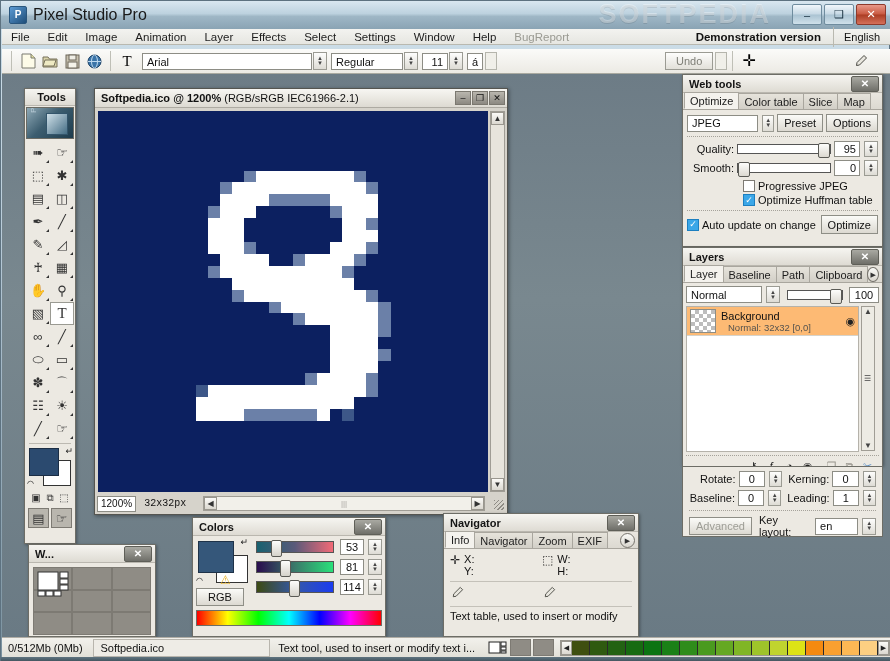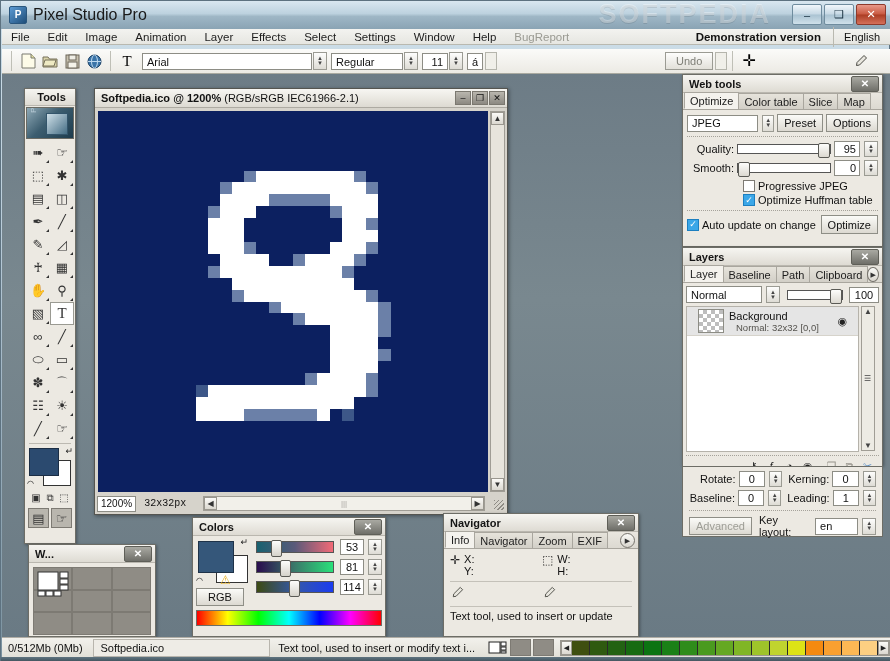--- a/index.html
+++ b/index.html
@@ -195,21 +195,21 @@
   .doc-status{position:absolute;left:2px;bottom:3px;height:15px;display:flex;align-items:center;gap:8px;}
   .doc-zoom{border:1px solid #8d8d85;background:#fff;font-size:10px;padding:0 3px;height:14px;line-height:14px;color:#111;}
   .doc-size{font-size:10px;color:#111;font-family:"Liberation Mono",monospace;}
   .grip{position:absolute;right:3px;bottom:4px;width:10px;height:10px;
     background:repeating-linear-gradient(135deg,#8e8b84 0 1px,transparent 1px 3px);}
 
   
   #webtools{left:681px;top:73px;width:201px;height:173px;}
   
   #layers{left:681px;top:246px;width:201px;height:219px;}
-  .layer-row{display:flex;align-items:center;background:#e5e5e5;border-bottom:1px solid #d6d3cb;height:29px;padding:0 11px;box-sizing:border-box;}
+  .layer-row{display:flex;align-items:center;background:#fdba74;border-bottom:1px solid #d6d3cb;height:29px;padding:0 3px;box-sizing:border-box;}
   .layer-thumb{width:26px;height:24px;border:1px solid #8d8d85;box-sizing:border-box;
     background-image:linear-gradient(45deg,#bdbdbd 25%,transparent 25%,transparent 75%,#bdbdbd 75%),
                      linear-gradient(45deg,#bdbdbd 25%,#fff 25%,#fff 75%,#bdbdbd 75%);
     background-size:8px 8px;background-position:0 0,4px 4px;}
   .layer-name{font-size:11px;color:#111;margin-left:5px;}
   .layer-sub{font-size:9.5px;color:#55534e;margin-left:12px;}
   .eye{margin-left:auto;font-size:11px;color:#222;}
   .lp-scroll{position:absolute;right:4px;top:0;width:14px;height:145px;border:1px solid #a09d95;background:#edebe4;box-sizing:border-box;
     display:flex;flex-direction:column;align-items:center;justify-content:space-between;font-size:8px;color:#444;}
   .lp-icons{display:flex;align-items:center;gap:3px;justify-content:flex-end;padding:2px 4px 0 0;}
@@ -835,21 +835,21 @@
                 <path d="M11 1.5l2.5 2.5-7 7-3 .5.5-3z" fill="#e8e6de" stroke="#4a4a44"></path>
               </svg>
           </div>
           <div>
             <svg width="14" height="14" viewBox="0 0 15 15">
                 <path d="M11 1.5l2.5 2.5-7 7-3 .5.5-3z" fill="#e8e6de" stroke="#4a4a44"></path>
               </svg>
           </div>
         </div>
         <div style="border-top:1px solid #c4c1b9;margin:4px 0 3px;"></div>
-        <div class="lbl">Text tool, used to insert or update</div>
+        <div class="lbl">Text table, used to insert or modify</div>
       </div>
     </div>
 
     <div class="panel" id="wpanel">
       <div class="panel-head">
         <div class="panel-title">W...</div>
         <div class="panel-x">✕</div>
       </div>
       <div style="padding:4px;">
         <div class="wgrid">

